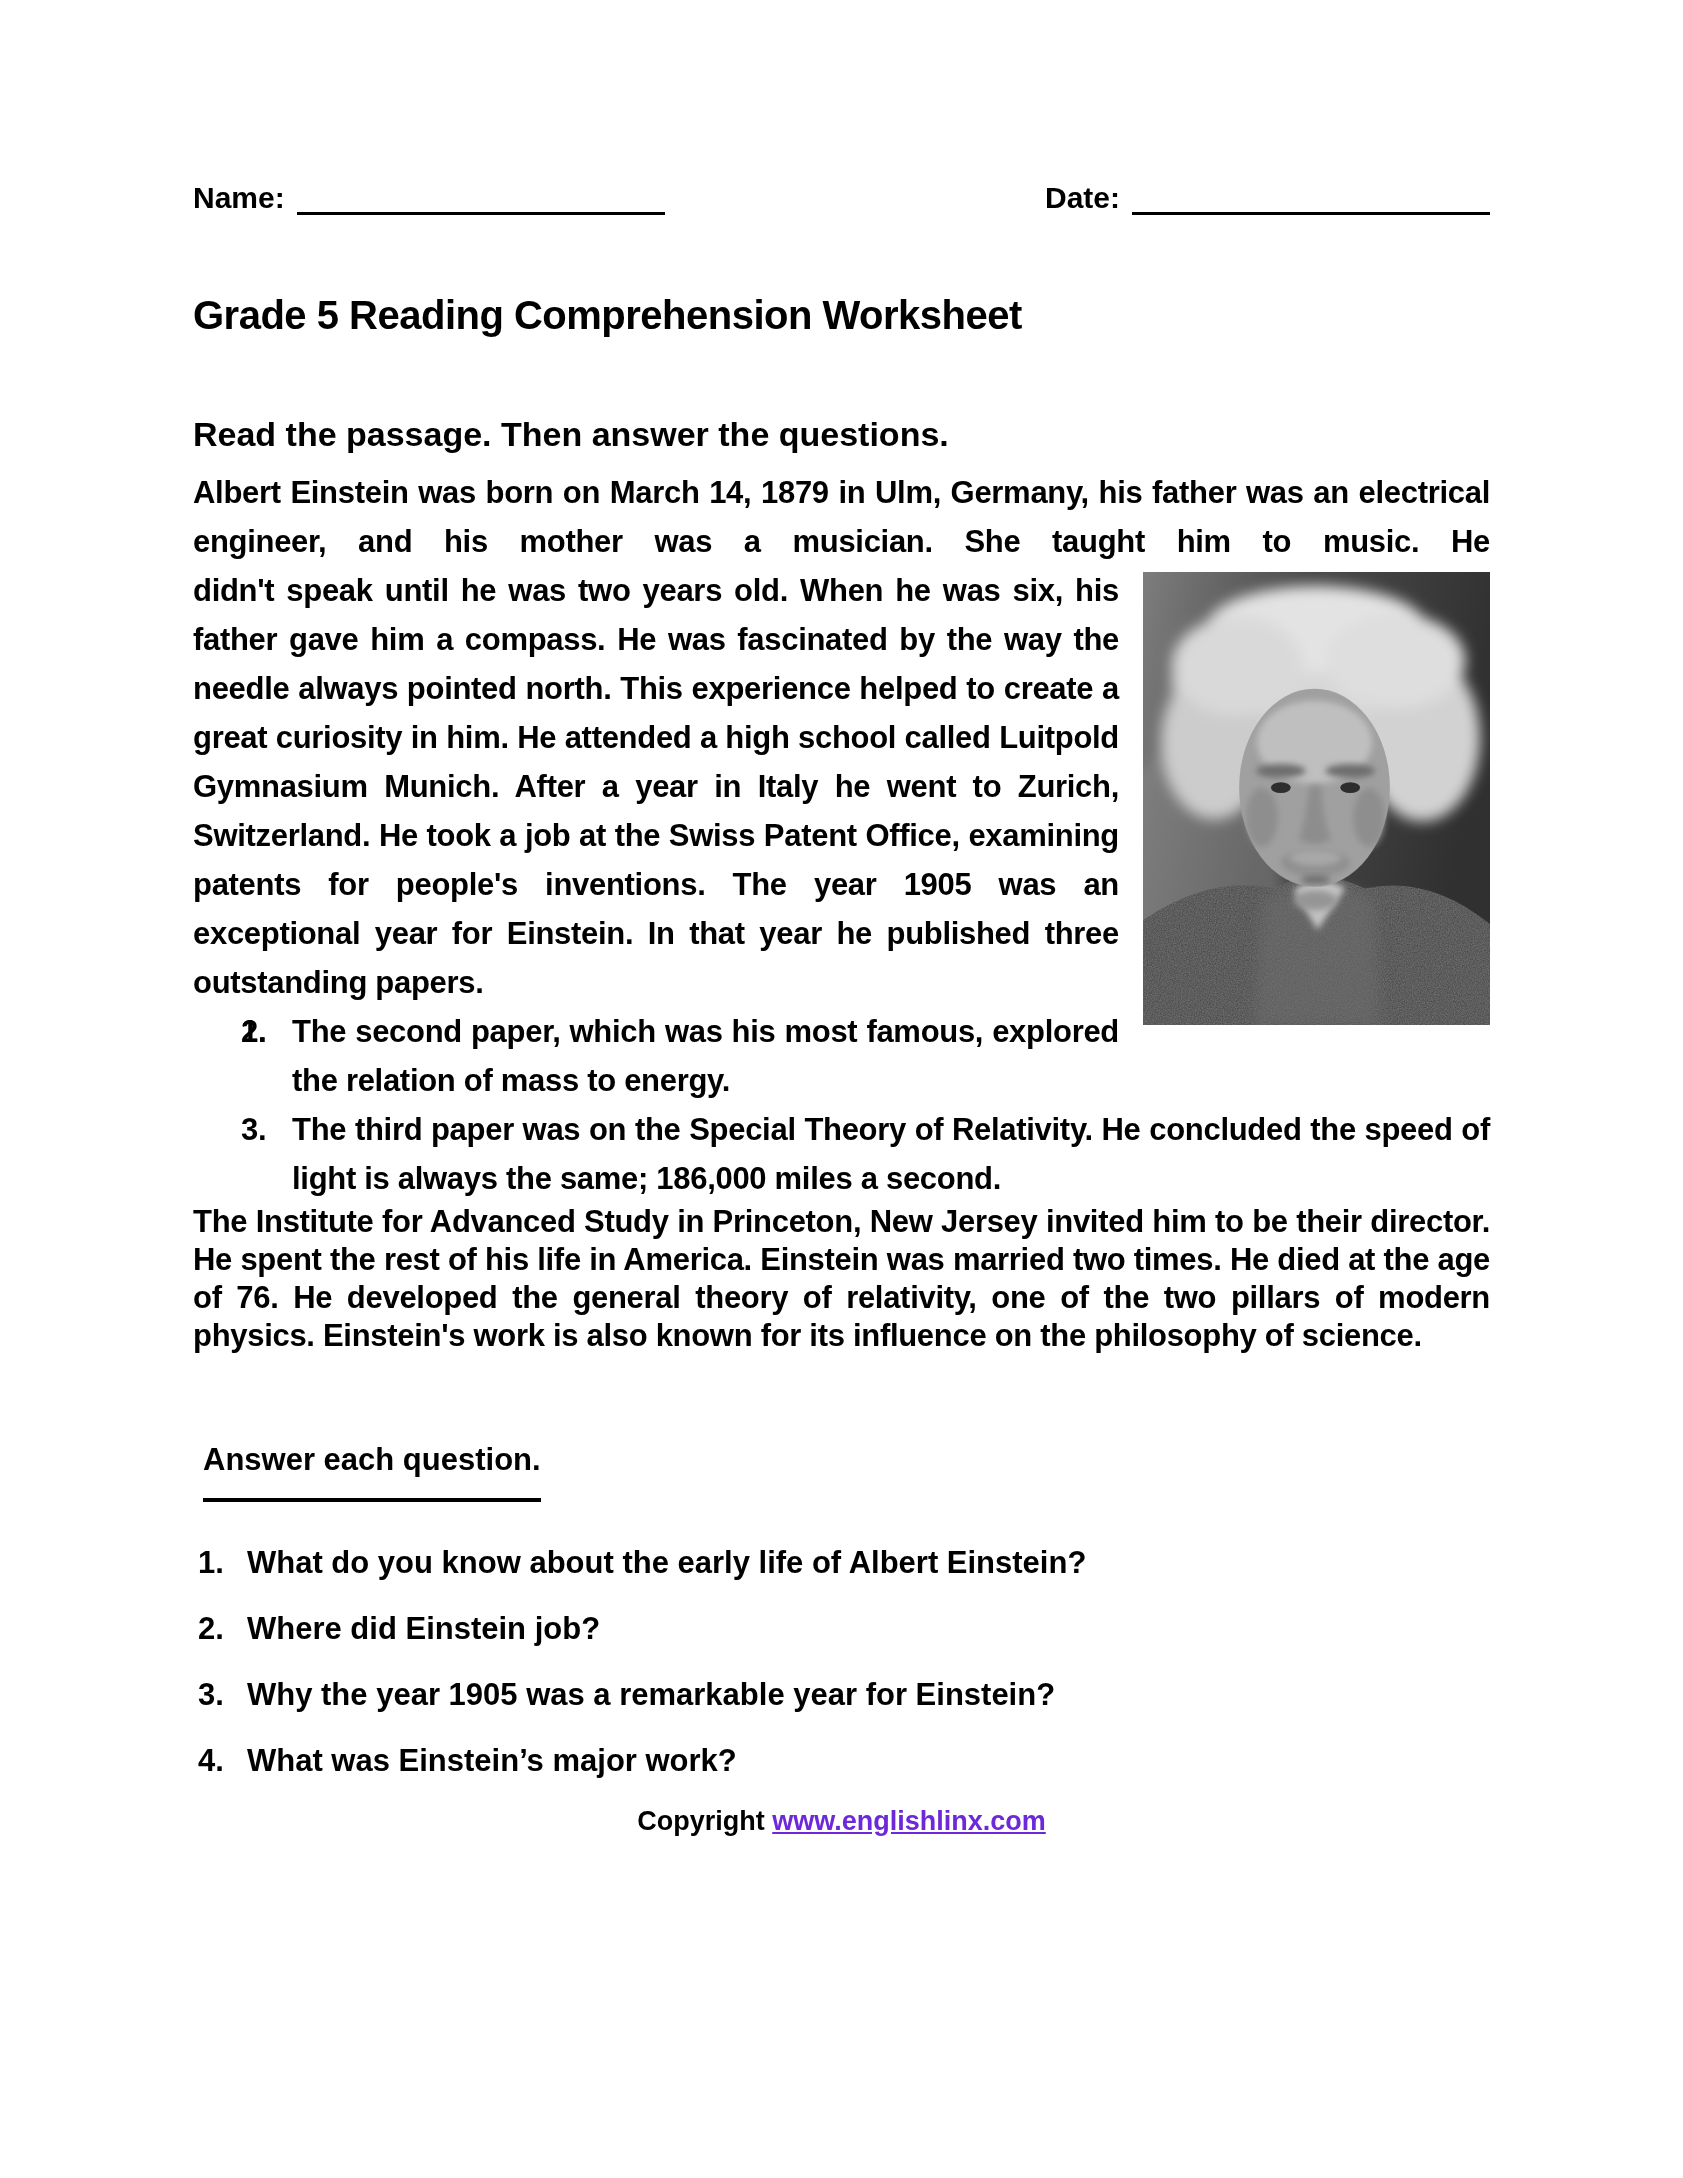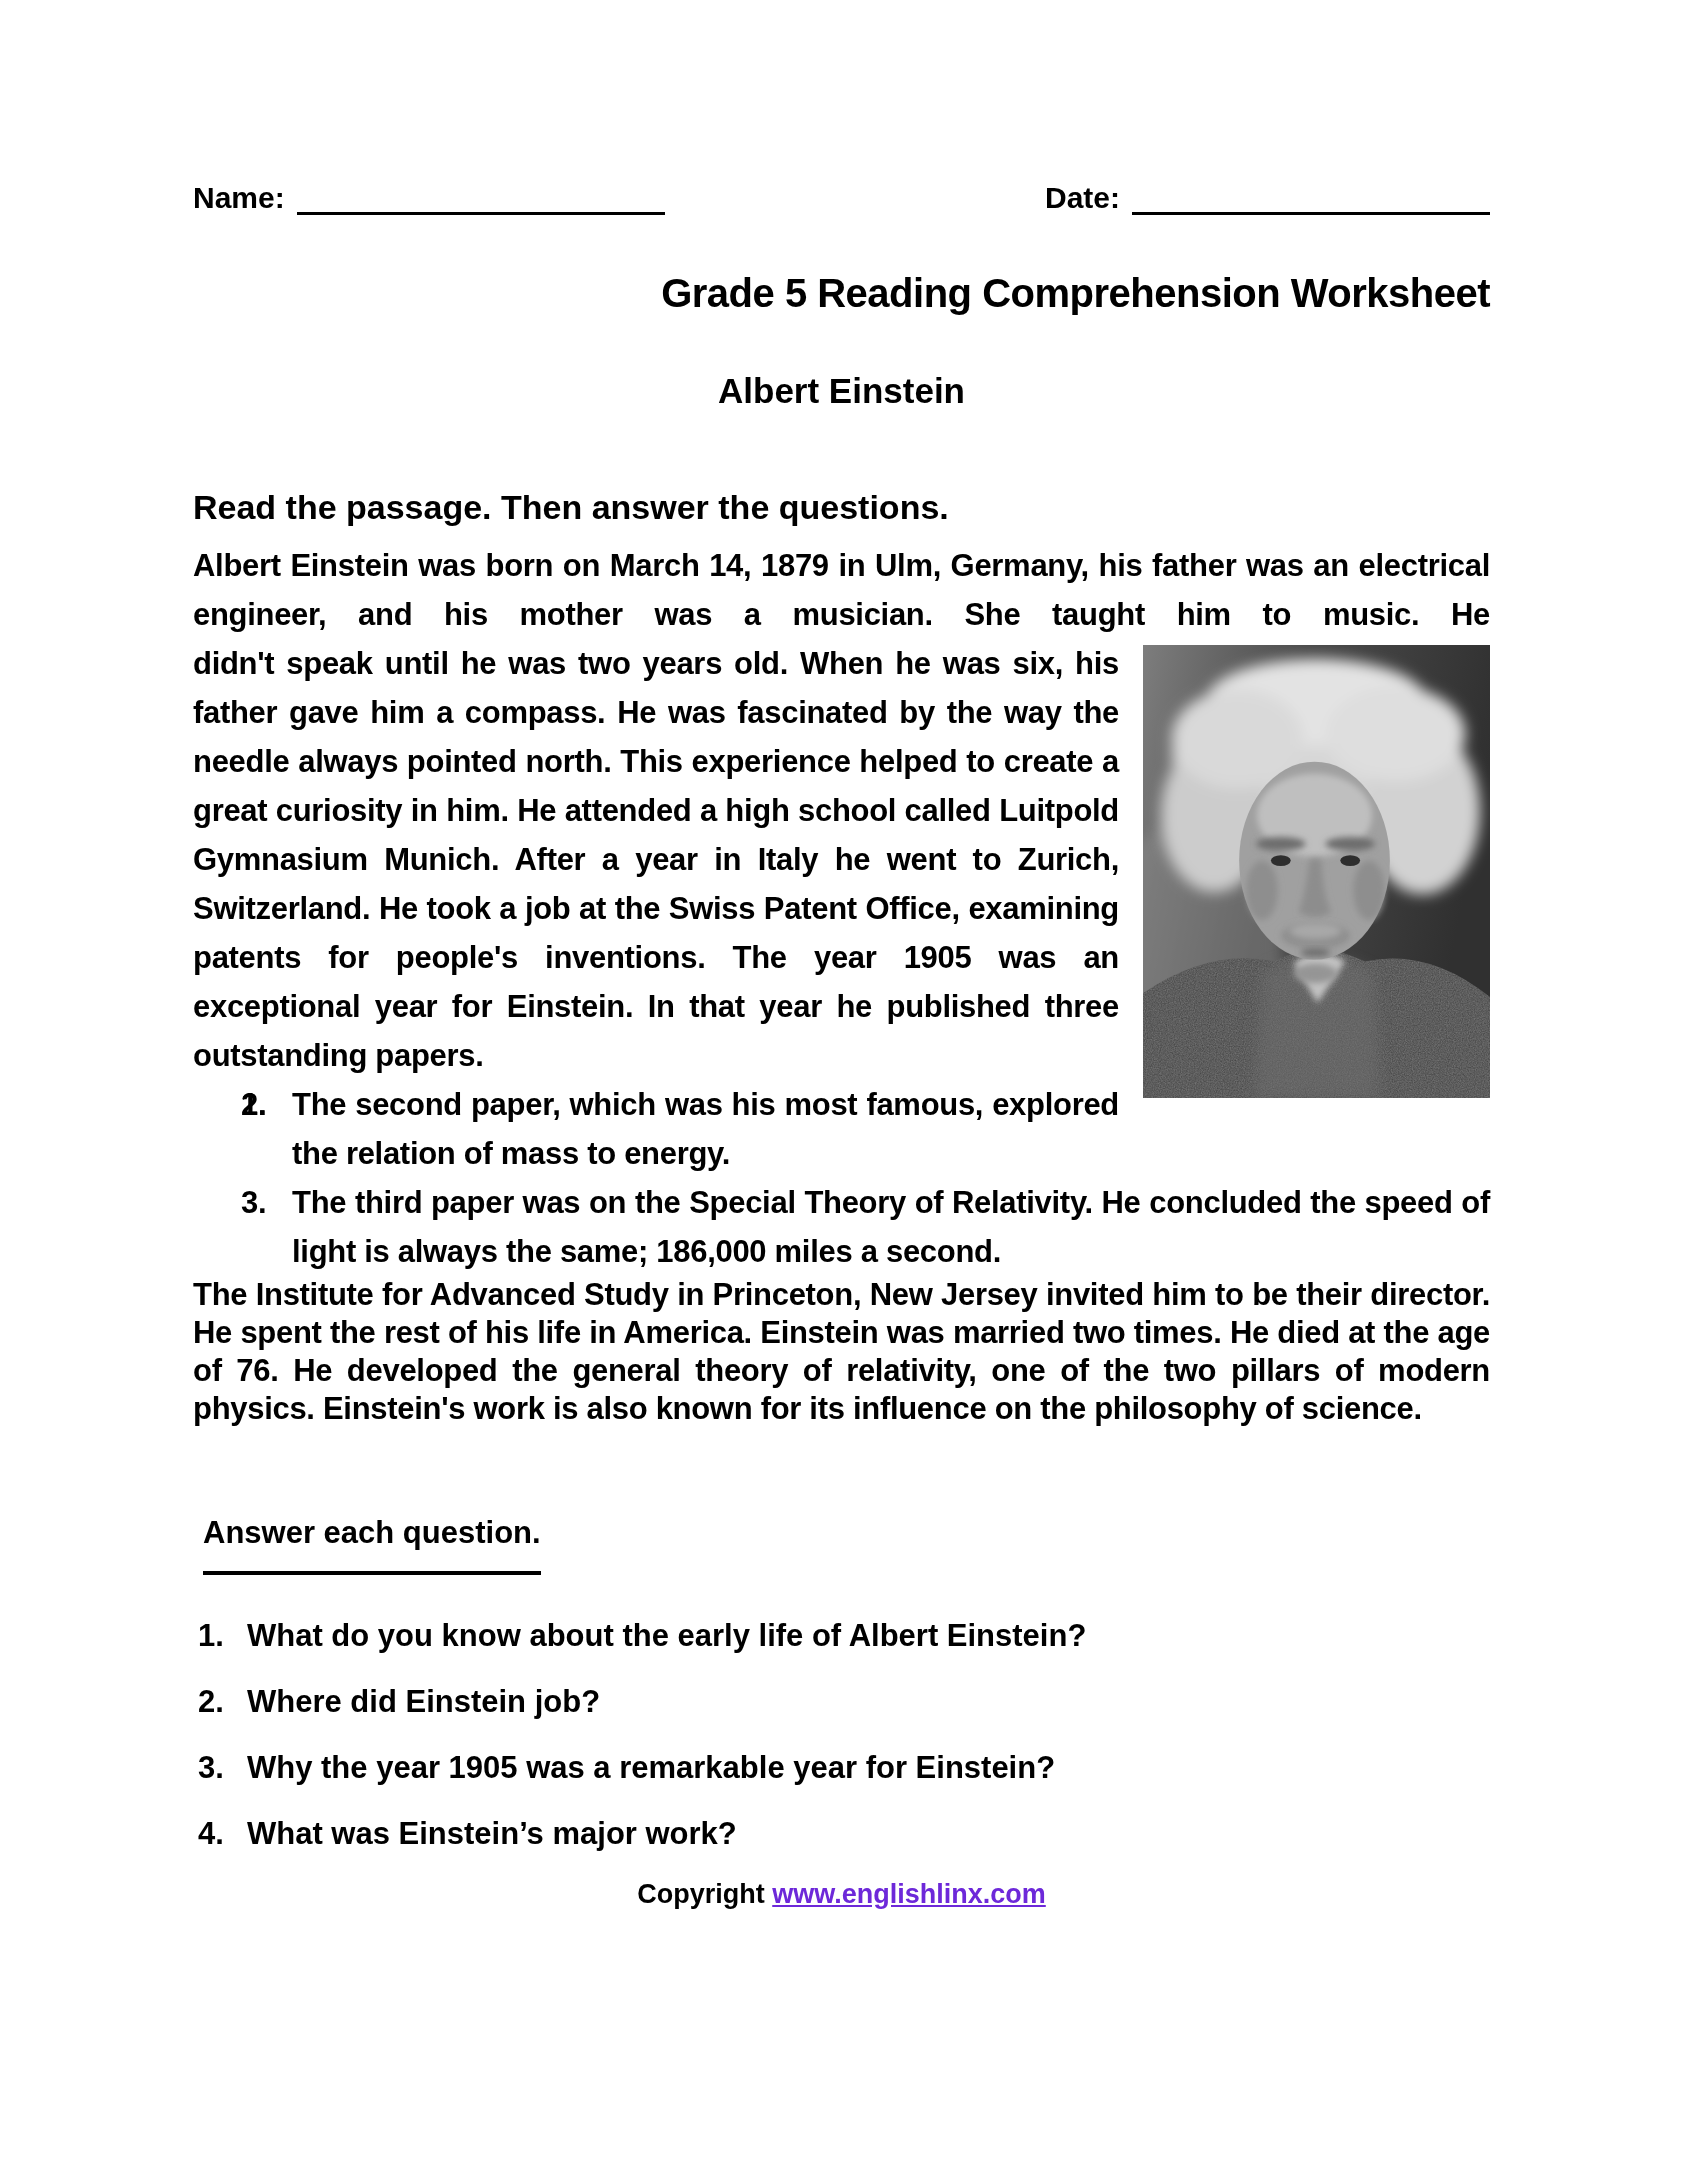--- a/index.html
+++ b/index.html
@@ -18,21 +18,21 @@
 
   
   .header-row { display:flex; justify-content:space-between; font-size:30px; line-height:34px; }
   .field { display:flex; align-items:flex-end; }
   .field-label { white-space:nowrap; }
   .blank-line { display:inline-block; border-bottom:3px solid #000; height:32px; margin-left:12px; }
   .blank-name { width:368px; }
   .blank-date { width:358px; }
 
   
-  .title    { text-align:right; font-size:40px; margin-top:56px; letter-spacing:-0.5px; }
+  .title    { text-align:left; font-size:40px; margin-top:78px; letter-spacing:-0.5px; }
   .subtitle { text-align:center; font-size:35px; margin-top:55px; }
 
   .instruction { font-size:34px; margin-top:77px; }
 
   
   .passage { margin-top:14px; font-size:31px; line-height:49px; letter-spacing:-0.3px; }
   .passage .para1 { text-align:justify; text-align-last:justify; }
   .passage .para2 { text-align:justify; }
   .photo-float { float:right; width:347px; height:453px; margin:6px 0 14px 24px; }
   .photo-float svg { display:block; width:100%; height:100%; }
@@ -68,21 +68,20 @@
         <span class="blank-line blank-name"></span>
       </div>
       <div class="field">
         <span class="field-label">Date:</span>
         <span class="blank-line blank-date"></span>
       </div>
     </div>
 
     <div class="title">Grade 5 Reading Comprehension Worksheet</div>
 
-    <div class="subtitle">Albert Einstein</div>
 
     <div class="instruction">Read the passage. Then answer the questions.</div>
 
     <div class="passage">
       <p class="para1">Albert Einstein was born on March 14, 1879 in Ulm, Germany, his father was an electrical engineer, and his mother was a musician. She taught him to music. He</p>
       <p class="para2">
         <span class="photo-float">
             <svg viewBox="0 0 350 458" xmlns="http://www.w3.org/2000/svg" preserveAspectRatio="none">
           <defs>
             <linearGradient id="bgGrad" x1="0" y1="0" x2="1" y2="0.25">

